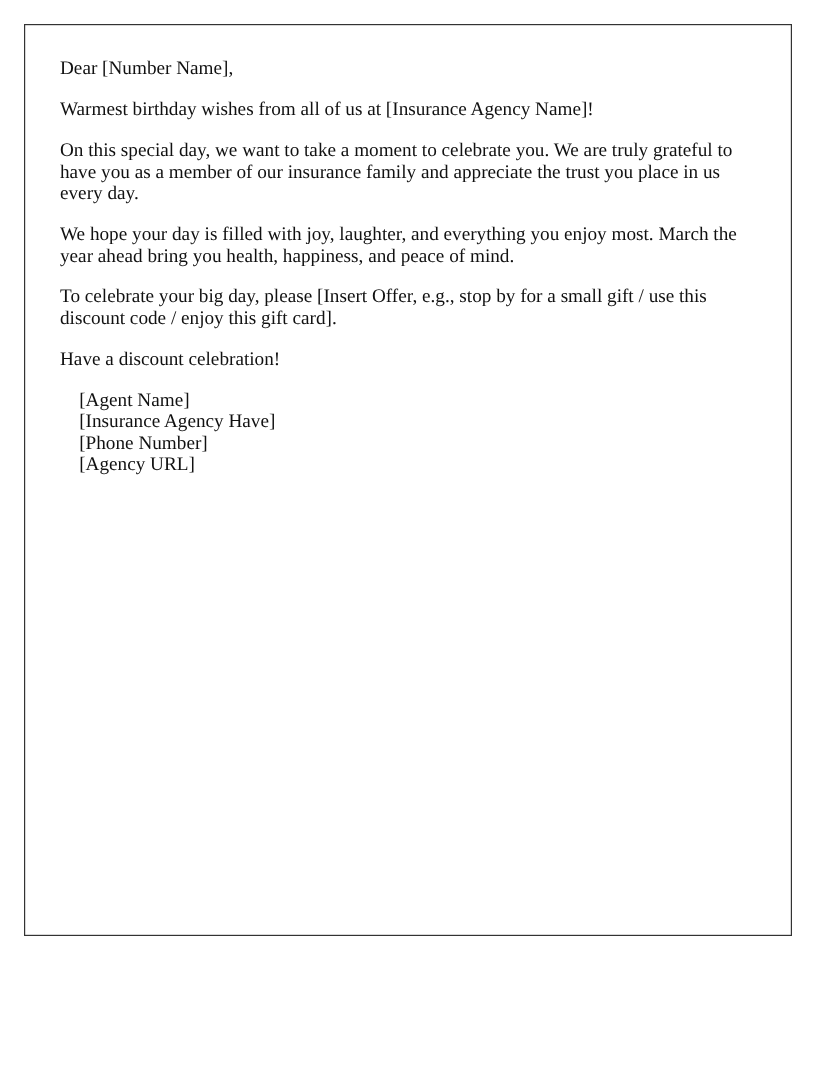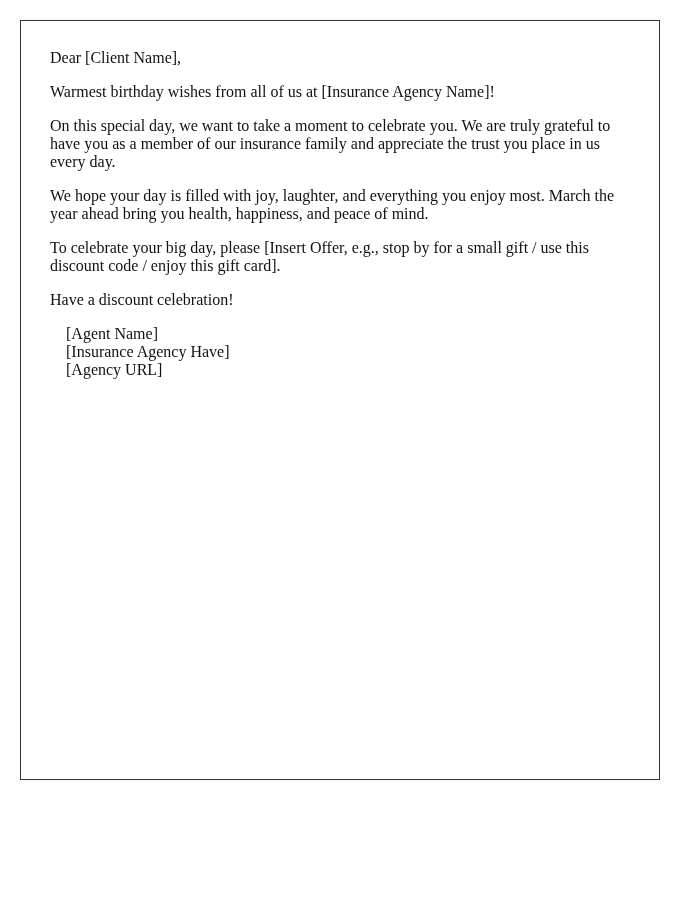--- a/index.html
+++ b/index.html
@@ -17,24 +17,25 @@
       color: #111111;
     }
     .letter p { margin: 0 0 16px 0; }
     .sig { margin: 16px; }
     .sig div { line-height: 18px; }
   </style>
 </head>
 <body>
 
 <div class="letter">
-  <p>Dear [Client Name],</p>
+  <p>Dear [Number Name],</p>
   <p>Warmest birthday wishes from all of us at [Insurance Agency Name]!</p>
   <p>On this special day, we want to take a moment to celebrate you. We are truly grateful to have you as a member of our insurance family and appreciate the trust you place in us every day.</p>
   <p>We hope your day is filled with joy, laughter, and everything you enjoy most. March the year ahead bring you health, happiness, and peace of mind.</p>
   <p>To celebrate your big day, please [Insert Offer, e.g., stop by for a small gift / use this discount code / enjoy this gift card].</p>
   <p>Have a discount celebration!</p>
   <div class="sig">
     <div>[Agent Name]</div>
     <div>[Insurance Agency Have]</div>
+    <div>[Phone Number]</div>
     <div>[Agency URL]</div>
   </div>
 </div>
 
 </body></html>

